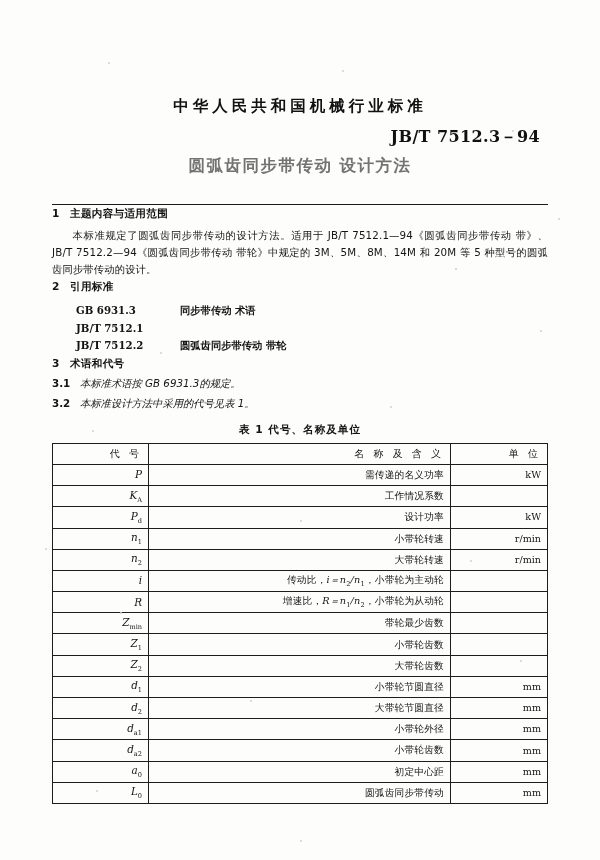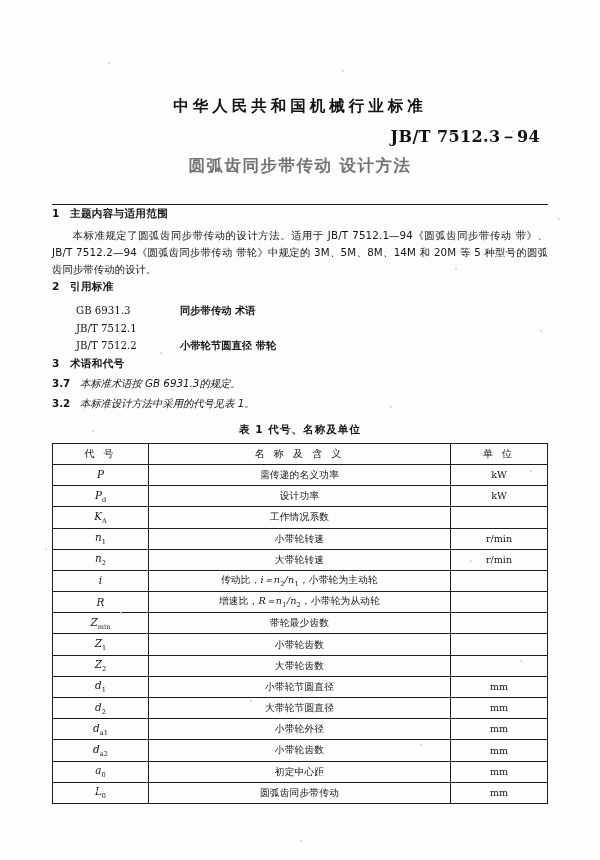--- a/index.html
+++ b/index.html
@@ -94,20 +94,21 @@
   }
   .ref-item {
     display: flex;
     line-height: 1.72;
   }
   .ref-code {
     width: 104px;
     flex: 0 0 104px;
     font-family: "DejaVu Serif", "Liberation Serif", serif;
     font-size: 10.2px;
+    font-weight: bold;
   }
   .ref-name {
     flex: 1;
     font-weight: bold;
   }
   .clause {
     display: flex;
     margin-top: 3px;
   }
   .clause-num {
@@ -129,21 +130,21 @@
     width: 100%;
     border-collapse: collapse;
     table-layout: fixed;
     font-size: 9.6px;
   }
   table.sym-table th,
   table.sym-table td {
     border: 0.8px solid #1d1d1d;
     height: 20.2px;
     padding: 0 6px;
-    text-align: center;
+    text-align: right;
     vertical-align: middle;
     color: #141414;
   }
   table.sym-table th {
     font-weight: normal;
     letter-spacing: 3px;
     font-size: 10px;
   }
   col.c-sym { width: 96px; }
   col.c-unit { width: 97px; }
@@ -209,29 +210,29 @@
     <div class="ref-list">
       <div class="ref-item">
         <span class="ref-code">GB 6931.3</span>
         <span class="ref-name">同步带传动   术语</span>
       </div>
       <div class="ref-item">
         <span class="ref-code">JB/T 7512.1</span>
       </div>
       <div class="ref-item">
         <span class="ref-code">JB/T 7512.2</span>
-        <span class="ref-name">小带轮节圆直径   带轮</span>
+        <span class="ref-name">圆弧齿同步带传动   带轮</span>
       </div>
     </div>
 
     <div class="sec-head">
       <span class="num">3</span><span>术语和代号</span>
     </div>
     <div class="clause">
-      <span class="clause-num">3.7</span>
+      <span class="clause-num">3.1</span>
       <span class="clause-txt">本标准术语按 GB 6931.3的规定。</span>
     </div>
     <div class="clause">
       <span class="clause-num">3.2</span>
       <span class="clause-txt">本标准设计方法中采用的代号见表 1。</span>
     </div>
 
     <div class="tbl-caption">表 1   代号、名称及单位</div>
     <table class="sym-table">
       <colgroup>
@@ -246,28 +247,28 @@
           <th>单 位</th>
         </tr>
       </thead>
       <tbody id="table-body">
           <tr>
             <td class="sym">P</td>
             <td class="meaning">需传递的名义功率</td>
             <td class="unit">kW</td>
           </tr>
           <tr>
+            <td class="sym">K<sub>A</sub></td>
+            <td class="meaning">工作情况系数</td>
+            <td class="unit"></td>
+          </tr>
+          <tr>
             <td class="sym">P<sub>d</sub></td>
             <td class="meaning">设计功率</td>
             <td class="unit">kW</td>
-          </tr>
-          <tr>
-            <td class="sym">K<sub>A</sub></td>
-            <td class="meaning">工作情况系数</td>
-            <td class="unit"></td>
           </tr>
           <tr>
             <td class="sym">n<sub>1</sub></td>
             <td class="meaning">小带轮转速</td>
             <td class="unit">r/min</td>
           </tr>
           <tr>
             <td class="sym">n<sub>2</sub></td>
             <td class="meaning">大带轮转速</td>
             <td class="unit">r/min</td>

